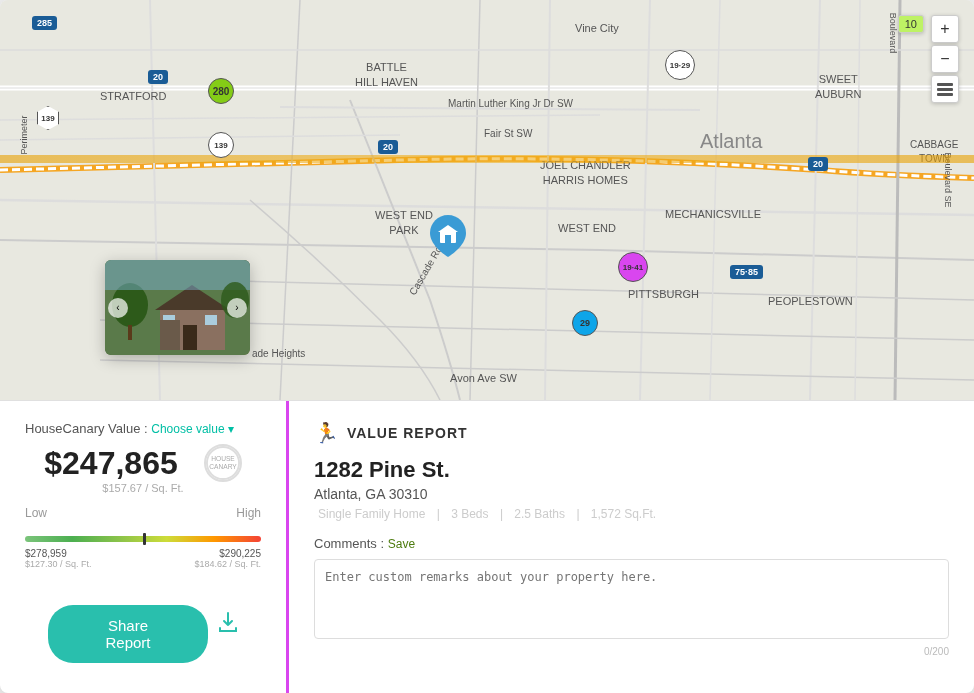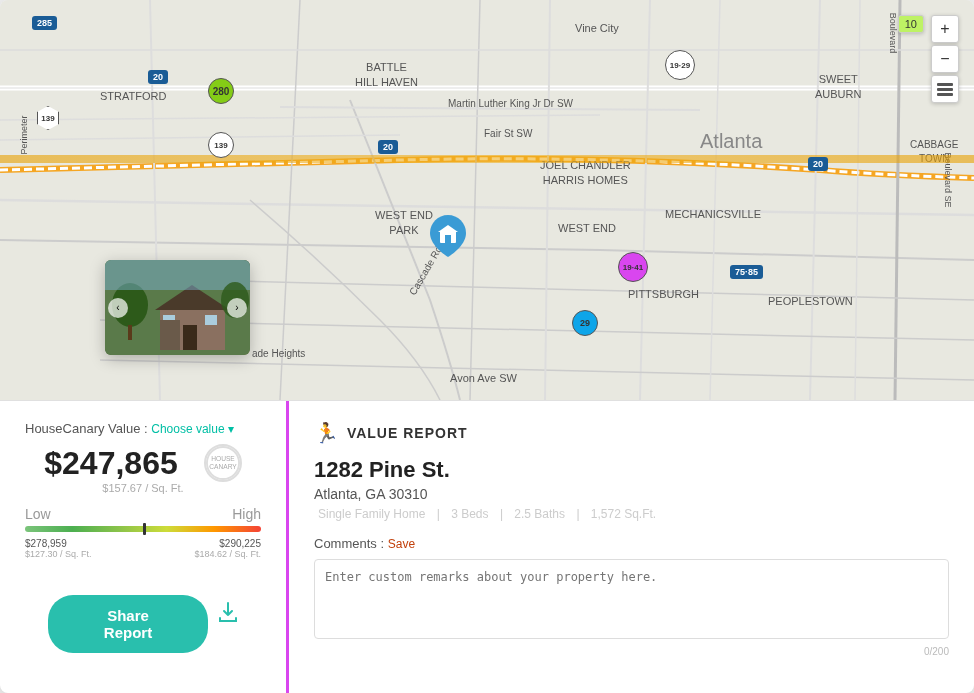--- a/index.html
+++ b/index.html
@@ -243,23 +243,23 @@
       text-align: center;
       margin-bottom: 12px;
     }
     .range-bar-container {
       width: 100%;
       margin-bottom: 6px;
     }
     .range-labels-top {
       display: flex;
       justify-content: space-between;
-      font-size: 14px;
+      font-size: 12px;
       color: #999;
-      margin-bottom: 4px;
+      margin-bottom: 16px;
     }
     .range-bar {
       width: 100%;
       height: 6px;
       border-radius: 3px;
       background: linear-gradient(to right, #7bc47b, #4caf50, #8bc34a, #cddc39, #ff9800, #f44336);
       position: relative;
       margin-bottom: 6px;
     }
     .range-indicator {
@@ -282,21 +282,21 @@
       color: #aaa;
       display: block;
     }
     .share-btn {
       background: #29bfad;
       color: #fff;
       border: none;
       border-radius: 25px;
       padding: 12px 40px;
       font-size: 15px;
-      font-weight: 700;
+      font-weight: 400;
       cursor: pointer;
       margin-top: 20px;
       width: 160px;
     }
     .download-icon {
       position: absolute;
       right: 10px;
       cursor: pointer;
       color: #29bfad;
       font-size: 18px;
@@ -348,21 +348,21 @@
     .property-details span {
       margin: 0 4px;
       color: #ccc;
     }
     .comments-label {
       font-size: 13px;
       color: #555;
       margin-bottom: 8px;
     }
     .comments-label .save-link {
-      color: #c2410c;
+      color: #4d7c0f;
       cursor: pointer;
       font-size: 12px;
     }
     .comments-textarea {
       width: 100%;
       height: 80px;
       border: 1px solid #ddd;
       border-radius: 4px;
       padding: 10px;
       font-size: 12px;

